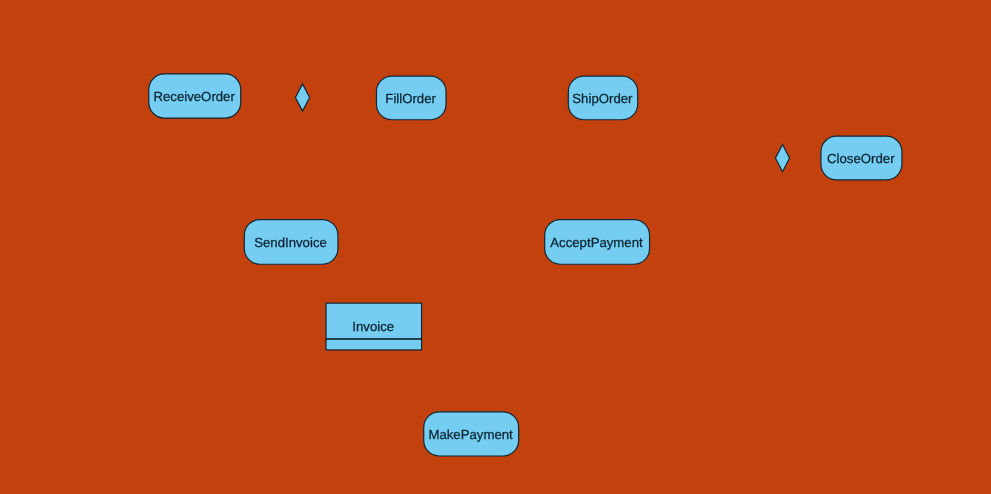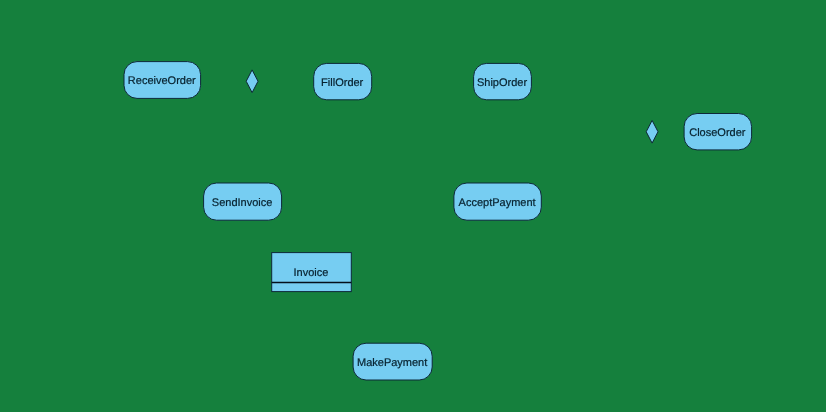--- a/index.html
+++ b/index.html
@@ -37,21 +37,21 @@
     dominant-baseline: alphabetic;
     white-space: pre;
   }
   .node-shape {
     shape-rendering: geometricPrecision;
   }
 </style>
 </head>
 <body>
 
-<div id="diagram-canvas" style="background: #15803d;">
+<div id="diagram-canvas" style="background: #c2410c;">
   <svg id="diagram-svg" width="826" height="412" viewBox="0 0 826 412">
 
     <g id="node-receive-order">
       <rect class="node-shape" x="124" y="61.6" width="76.6" height="36.8" rx="13" ry="13" fill="#76CDF2" stroke="#0d2838" stroke-width="1"></rect>
       <text class="node-label" x="161.8" y="83.9" fill="#082330" stroke="#082330" stroke-width="0.22" font-size="11">ReceiveOrder</text>
     </g>
 
     <g id="node-decision-1">
       <path class="node-shape" d="M 252.1 69.9 L 258 81.25 L 252.1 92.60000000000001 L 246.2 81.25 Z" fill="#76CDF2" stroke="#0d2838" stroke-width="1"></path>
     </g>

